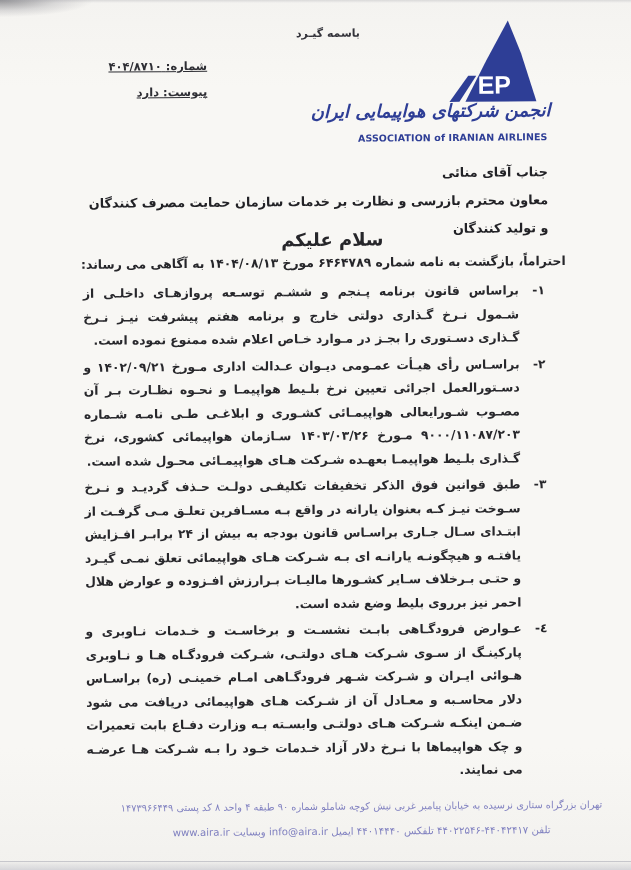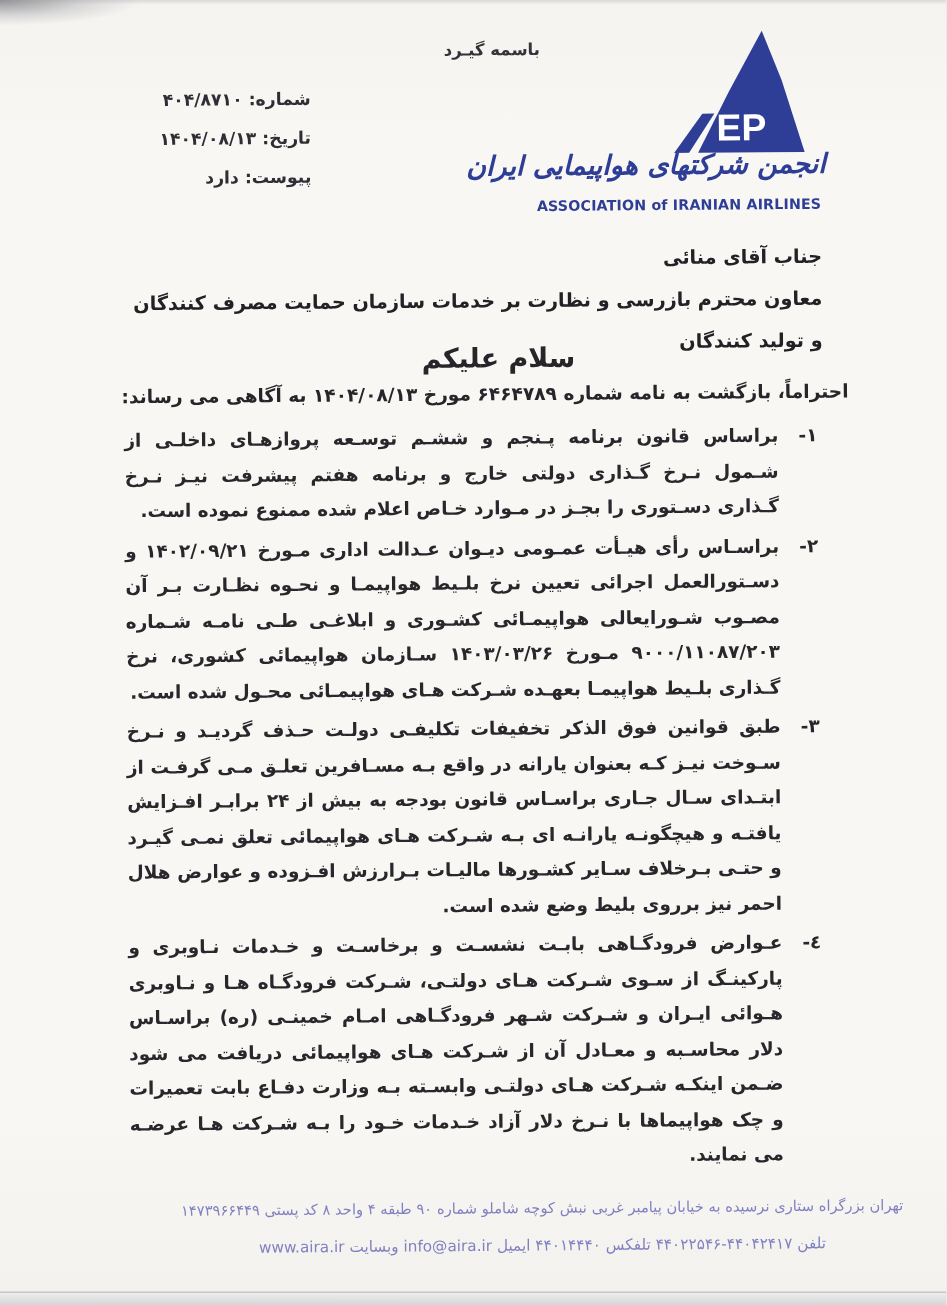--- a/index.html
+++ b/index.html
@@ -10,21 +10,21 @@
   }
   .content{position:absolute;inset:0;transform:rotate(-0.45deg);transform-origin:315px 430px;}
   
   .corner-smudge{position:absolute;top:0;left:0;width:130px;height:24px;
     background:radial-gradient(ellipse 120px 22px at 0% 0%,rgba(70,70,78,.55),rgba(120,120,130,.22) 48%,transparent 78%);}
   .edge-top{position:absolute;top:0;left:0;width:100%;height:3px;background:linear-gradient(180deg,rgba(150,150,158,.28),transparent);}
   .bottom-strip{position:absolute;bottom:0;left:0;width:100%;height:8px;
     background:linear-gradient(180deg,rgba(160,160,170,.05),#d6d6da);border-top:1px solid rgba(150,150,160,.25);}
   
   .bismillah{position:absolute;top:27px;left:299px;font-size:11px;font-weight:bold;color:#33333a;}
-  .meta{position:absolute;top:52px;right:421px;direction:rtl;font-size:11.5px;font-weight:bold;line-height:26px;color:#2e2e34;white-space:nowrap;}
+  .meta{position:absolute;top:52px;right:421px;direction:rtl;font-size:11.5px;font-weight:bold;line-height:26px;color:#2e2e34;white-space:nowrap;text-decoration:underline;}
   .meta-row span{display:inline;}
   .logo-fin{position:absolute;top:21px;right:91px;}
   .logo-fa{position:absolute;top:101px;right:78px;width:196px;text-align:center;direction:rtl;white-space:nowrap;
     font-size:18px;font-weight:bold;font-style:italic;color:#2e3e96;}
   .logo-en{position:absolute;top:133px;right:78px;width:196px;text-align:center;white-space:nowrap;
     font-size:9.5px;font-weight:bold;color:#2e3e96;letter-spacing:.1px;}
   
   .recipient{position:absolute;top:160px;right:81px;width:470px;direction:rtl;text-align:right;
     font-size:12.8px;font-weight:bold;line-height:28px;color:#222226;}
   .salam{position:absolute;top:229px;right:246px;direction:rtl;font-size:18px;font-weight:bold;color:#26262a;text-align:center;}
@@ -47,24 +47,20 @@
 
 <div class="sheet">
   <div class="content">
 
     <div class="bismillah">باسمه گیـرد</div>
 
     <div class="meta">
       <div class="meta-row">
         <span>شماره:</span>
         <span>۴۰۴/۸۷۱۰</span>
-      </div>
-      <div class="meta-row">
-        <span>تاریخ:</span>
-        <span>۱۴۰۴/۰۸/۱۳</span>
       </div>
       <div class="meta-row">
         <span>پیوست:</span>
         <span>دارد</span>
       </div>
     </div>
 
     <svg class="logo-fin" width="112" height="83" viewBox="0 0 112 83" aria-hidden="true">
       <polygon points="83,1 96,34 111,82 40,82 61,41" fill="#2e3e96"></polygon>
       <polygon points="43,56 51,56 34,82 24,82" fill="#2e3e96"></polygon>

